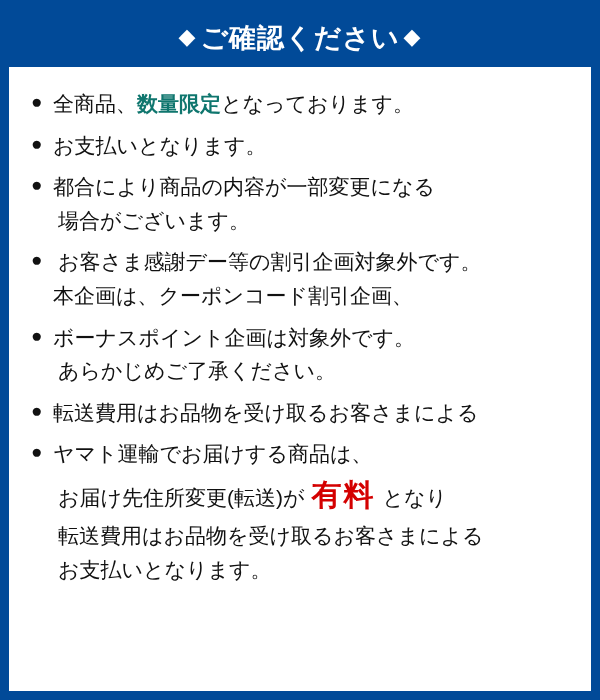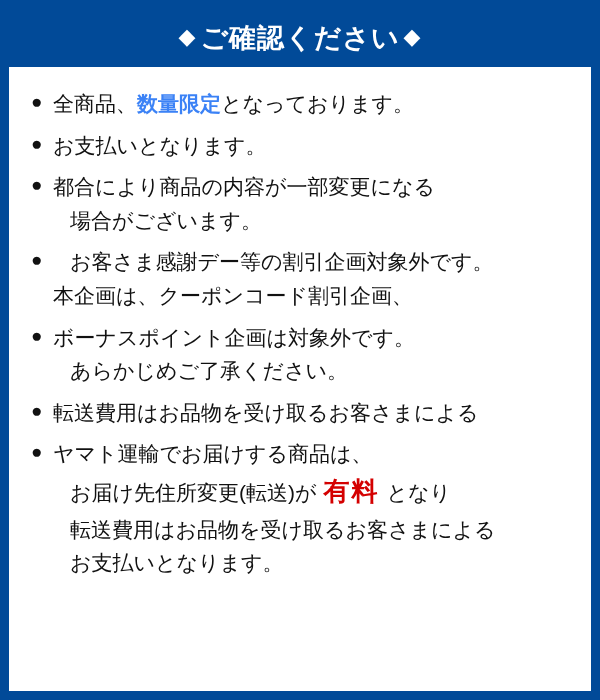--- a/index.html
+++ b/index.html
@@ -61,30 +61,29 @@
     flex: 1 1 auto;
   }
   .line {
     font-size: 21px;
     line-height: 1.6;
     white-space: nowrap;
     font-weight: 500;
   }
   .line.indent {
     padding-left: 5px;
-    margin-left: 12px;
   }
   .red {
-    color: #3b82f6;
+    color: #0f766e;
     font-weight: bold;
   }
   .red-big {
     color: #d40000;
     font-weight: bold;
-    font-size: 26px;
+    font-size: 30px;
     padding: 0 7px;
     letter-spacing: 2px;
   }
 </style>
 </head>
 <body>
 
 <div class="banner">
 
   <div class="header">

